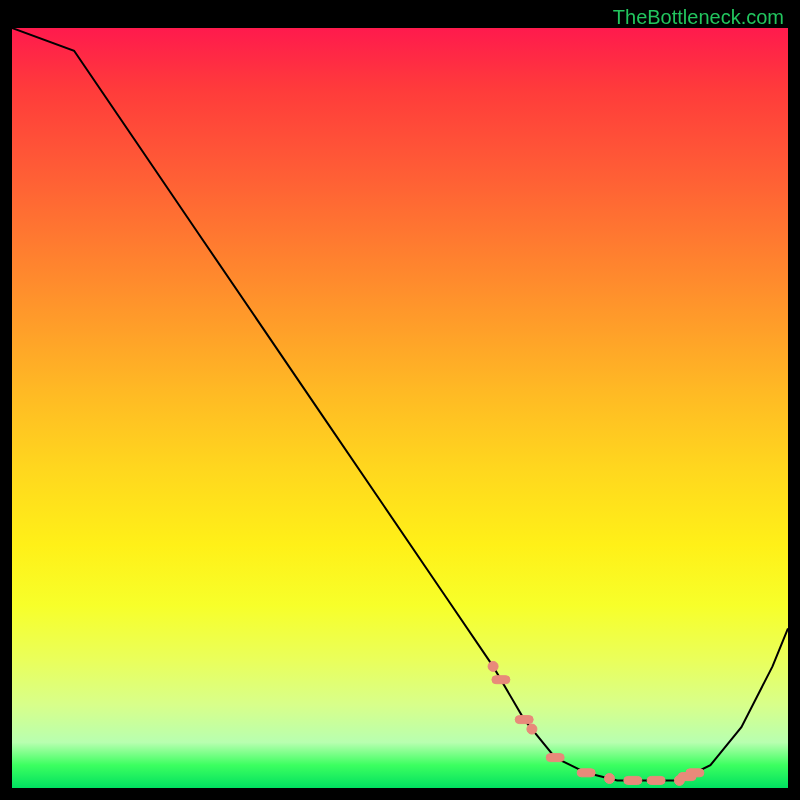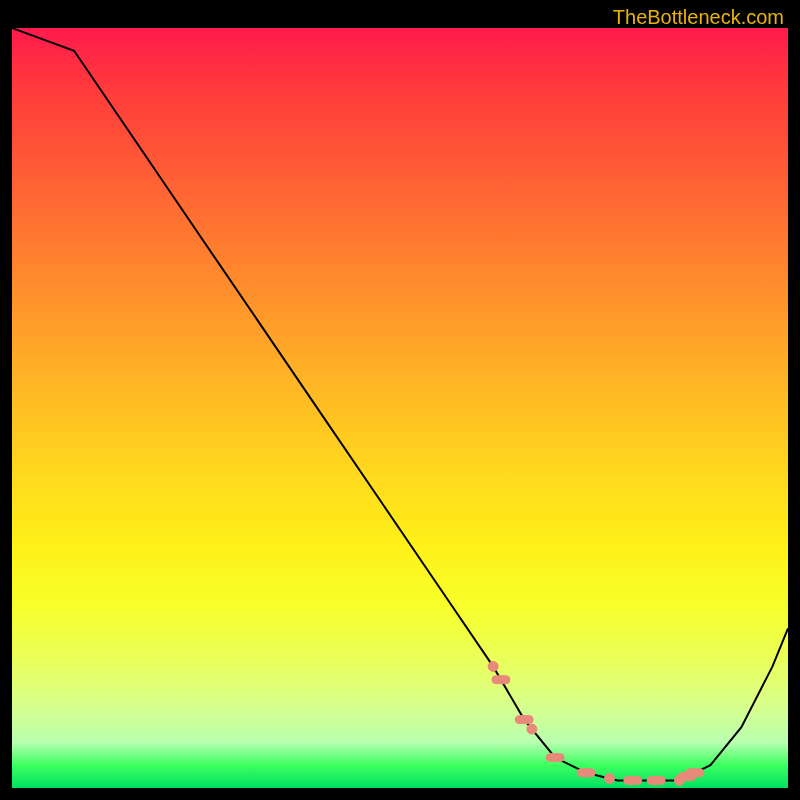--- a/index.html
+++ b/index.html
@@ -8,21 +8,21 @@
     background: #000;
     width: 800px;
     height: 800px;
     position: relative;
     font-family: Arial, sans-serif;
   }
   .watermark {
     position: absolute;
     top: 6px;
     right: 16px;
-    color: #eab308;
+    color: #22c55e;
     font-size: 20px;
     font-weight: normal;
     z-index: 10;
   }
   .plot-area {
     position: absolute;
     top: 28px;
     left: 12px;
     width: 776px;
     height: 760px;

